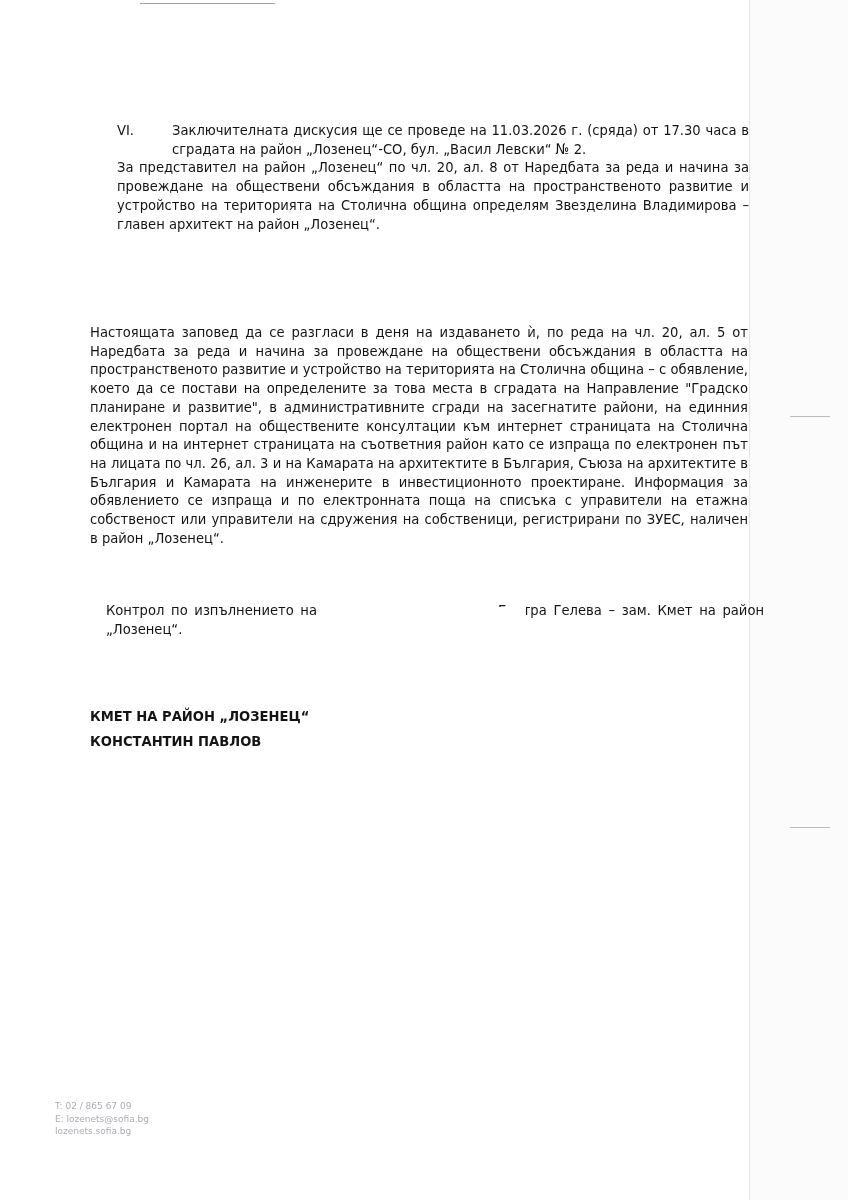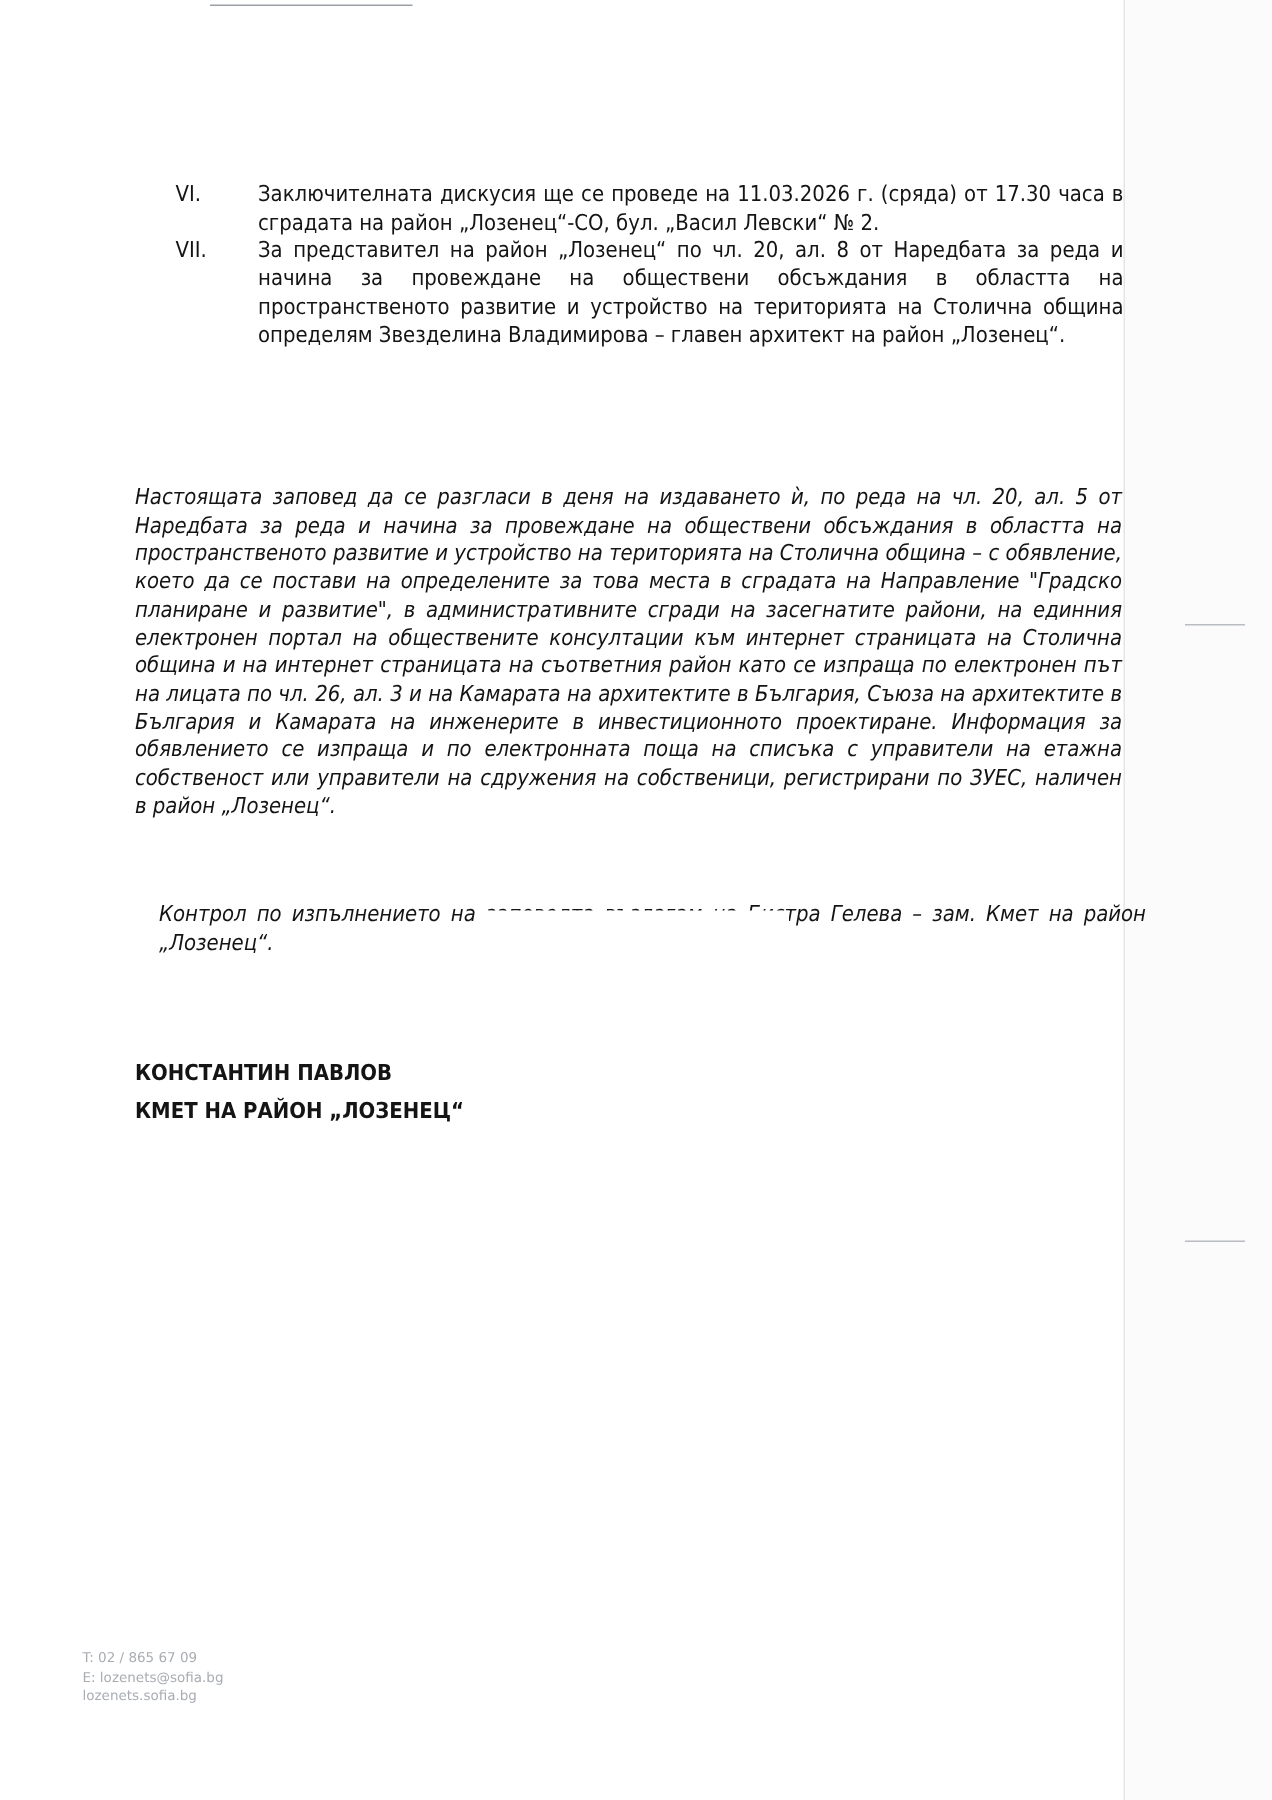--- a/index.html
+++ b/index.html
@@ -20,21 +20,21 @@
     }
     .list {
       position: absolute; left: 117px; top: 121px; width: 632px;
       font-size: 14.6px; line-height: 18.7px;
     }
     .list-item { display: flex; }
     .list-num { width: 55px; flex: none; }
     .list-text { flex: 1; text-align: justify; text-align-last: left; }
     .para {
       position: absolute; left: 90px; width: 658px;
-      font-size: 14.6px; line-height: 18.7px; text-align: justify; font-style: italic;
+      font-size: 14.6px; line-height: 18.7px; text-align: justify;
     }
     .para-1 { top: 323px; }
     .para-2 { top: 585px; }
     .sig {
       position: absolute; left: 90px; top: 703px; font-weight: bold; font-size: 14.6px; line-height: 25px;
     }
     .redaction {
       position: absolute; left: 322px; top: 607px; width: 204px; height: 190px; background: #ffffff;
     }
     .footer {
@@ -50,31 +50,30 @@
 <div class="top-rule"></div>
 <div class="side-tick" style="top:416px"></div>
 <div class="side-tick" style="top:827px"></div>
 
 <div class="list">
   <div class="list-item">
     <span class="list-num">VI.</span>
     <span class="list-text">Заключителната дискусия ще се проведе на 11.03.2026 г. (сряда) от 17.30 часа в сградата на район „Лозенец“-СО, бул. „Васил Левски“ № 2.</span>
   </div>
   <div class="list-item">
-    <span class="list-num">VII.</span>
     <span class="list-text">За представител на район „Лозенец“ по чл. 20, ал. 8 от Наредбата за реда и начина за провеждане на обществени обсъждания в областта на пространственото развитие и устройство на територията на Столична община определям Звезделина Владимирова – главен архитект на район „Лозенец“.</span>
   </div>
 </div>
 
 <p class="para para-1" style="margin:0">Настоящата заповед да се разгласи в деня на издаването ѝ, по реда на чл. 20, ал. 5 от Наредбата за реда и начина за провеждане на обществени обсъждания в областта на пространственото развитие и устройство на територията на Столична община – с обявление, което да се постави на определените за това места в сградата на Направление "Градско планиране и развитие", в административните сгради на засегнатите райони, на единния електронен портал на обществените консултации към интернет страницата на Столична община и на интернет страницата на съответния район като се изпраща по електронен път на лицата по чл. 26, ал. 3 и на Камарата на архитектите в България, Съюза на архитектите в България и Камарата на инженерите в инвестиционното проектиране. Информация за обявлението се изпраща и по електронната поща на списъка с управители на етажна собственост или управители на сдружения на собственици, регистрирани по ЗУЕС, наличен в район „Лозенец“.</p>
 <p class="para para-2" style="margin:16px">Контрол по изпълнението на заповедта възлагам на Бистра Гелева – зам. Кмет на район „Лозенец“.</p>
 
 <div class="sig">
+  <div>КМЕТ НА РАЙОН „ЛОЗЕНЕЦ“</div>
   <div>КОНСТАНТИН ПАВЛОВ</div>
-  <div>КМЕТ НА РАЙОН „ЛОЗЕНЕЦ“</div>
 </div>
 
 <div class="redaction"></div>
 
 <div class="footer">
   <div>T: 02 / 865 67 09</div>
   <div>E: lozenets@sofia.bg</div>
   <div>lozenets.sofia.bg</div>
 </div>
 

